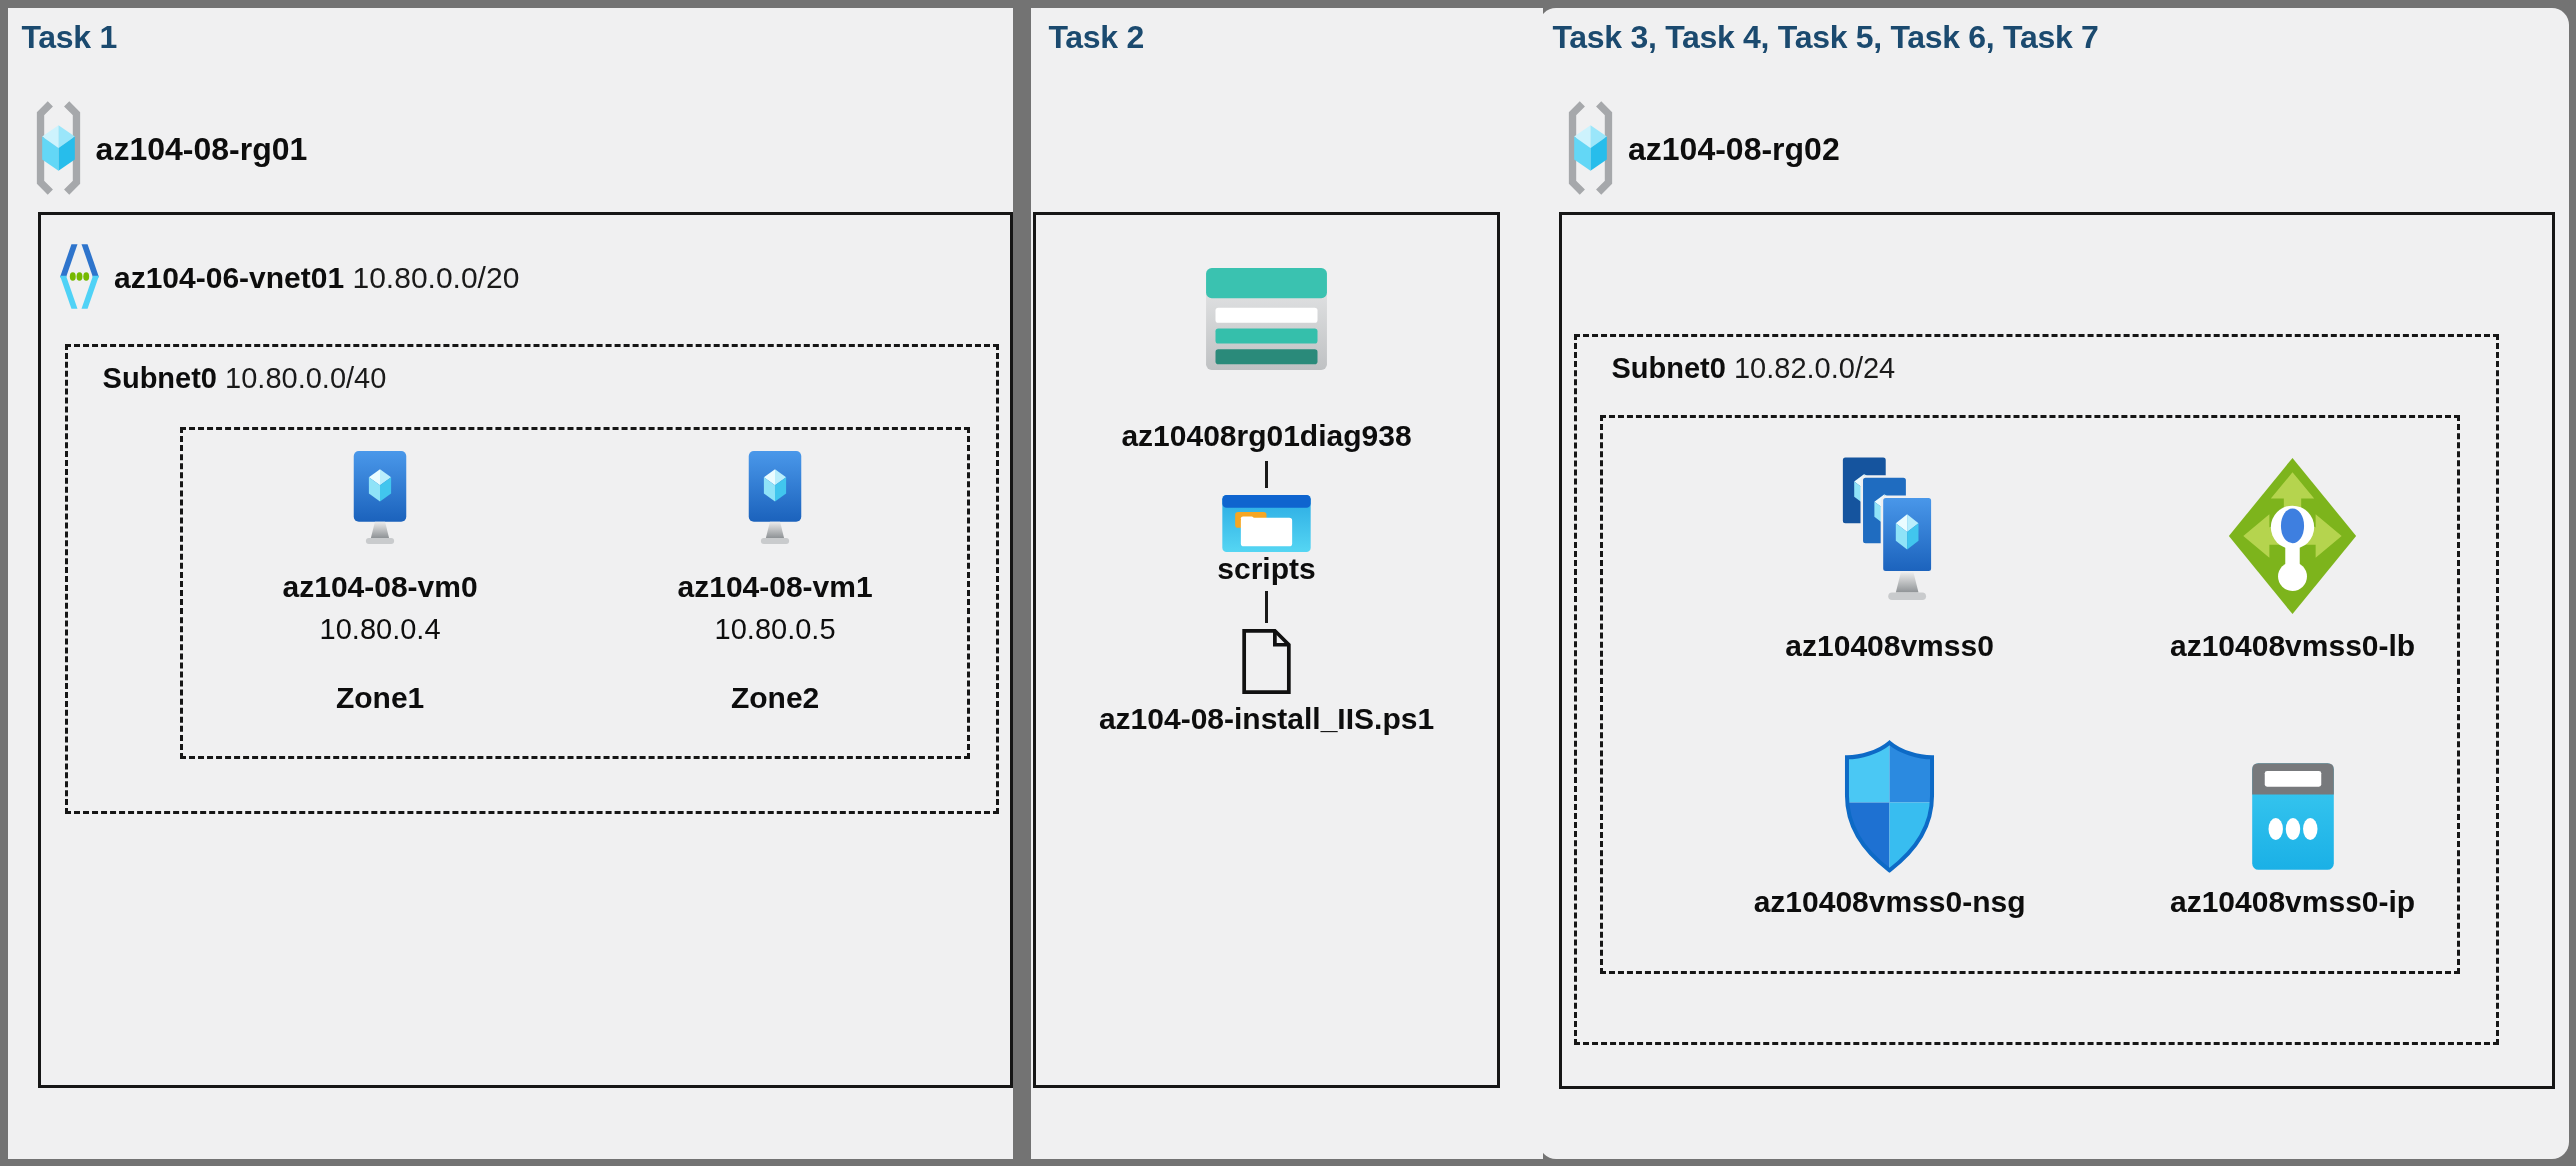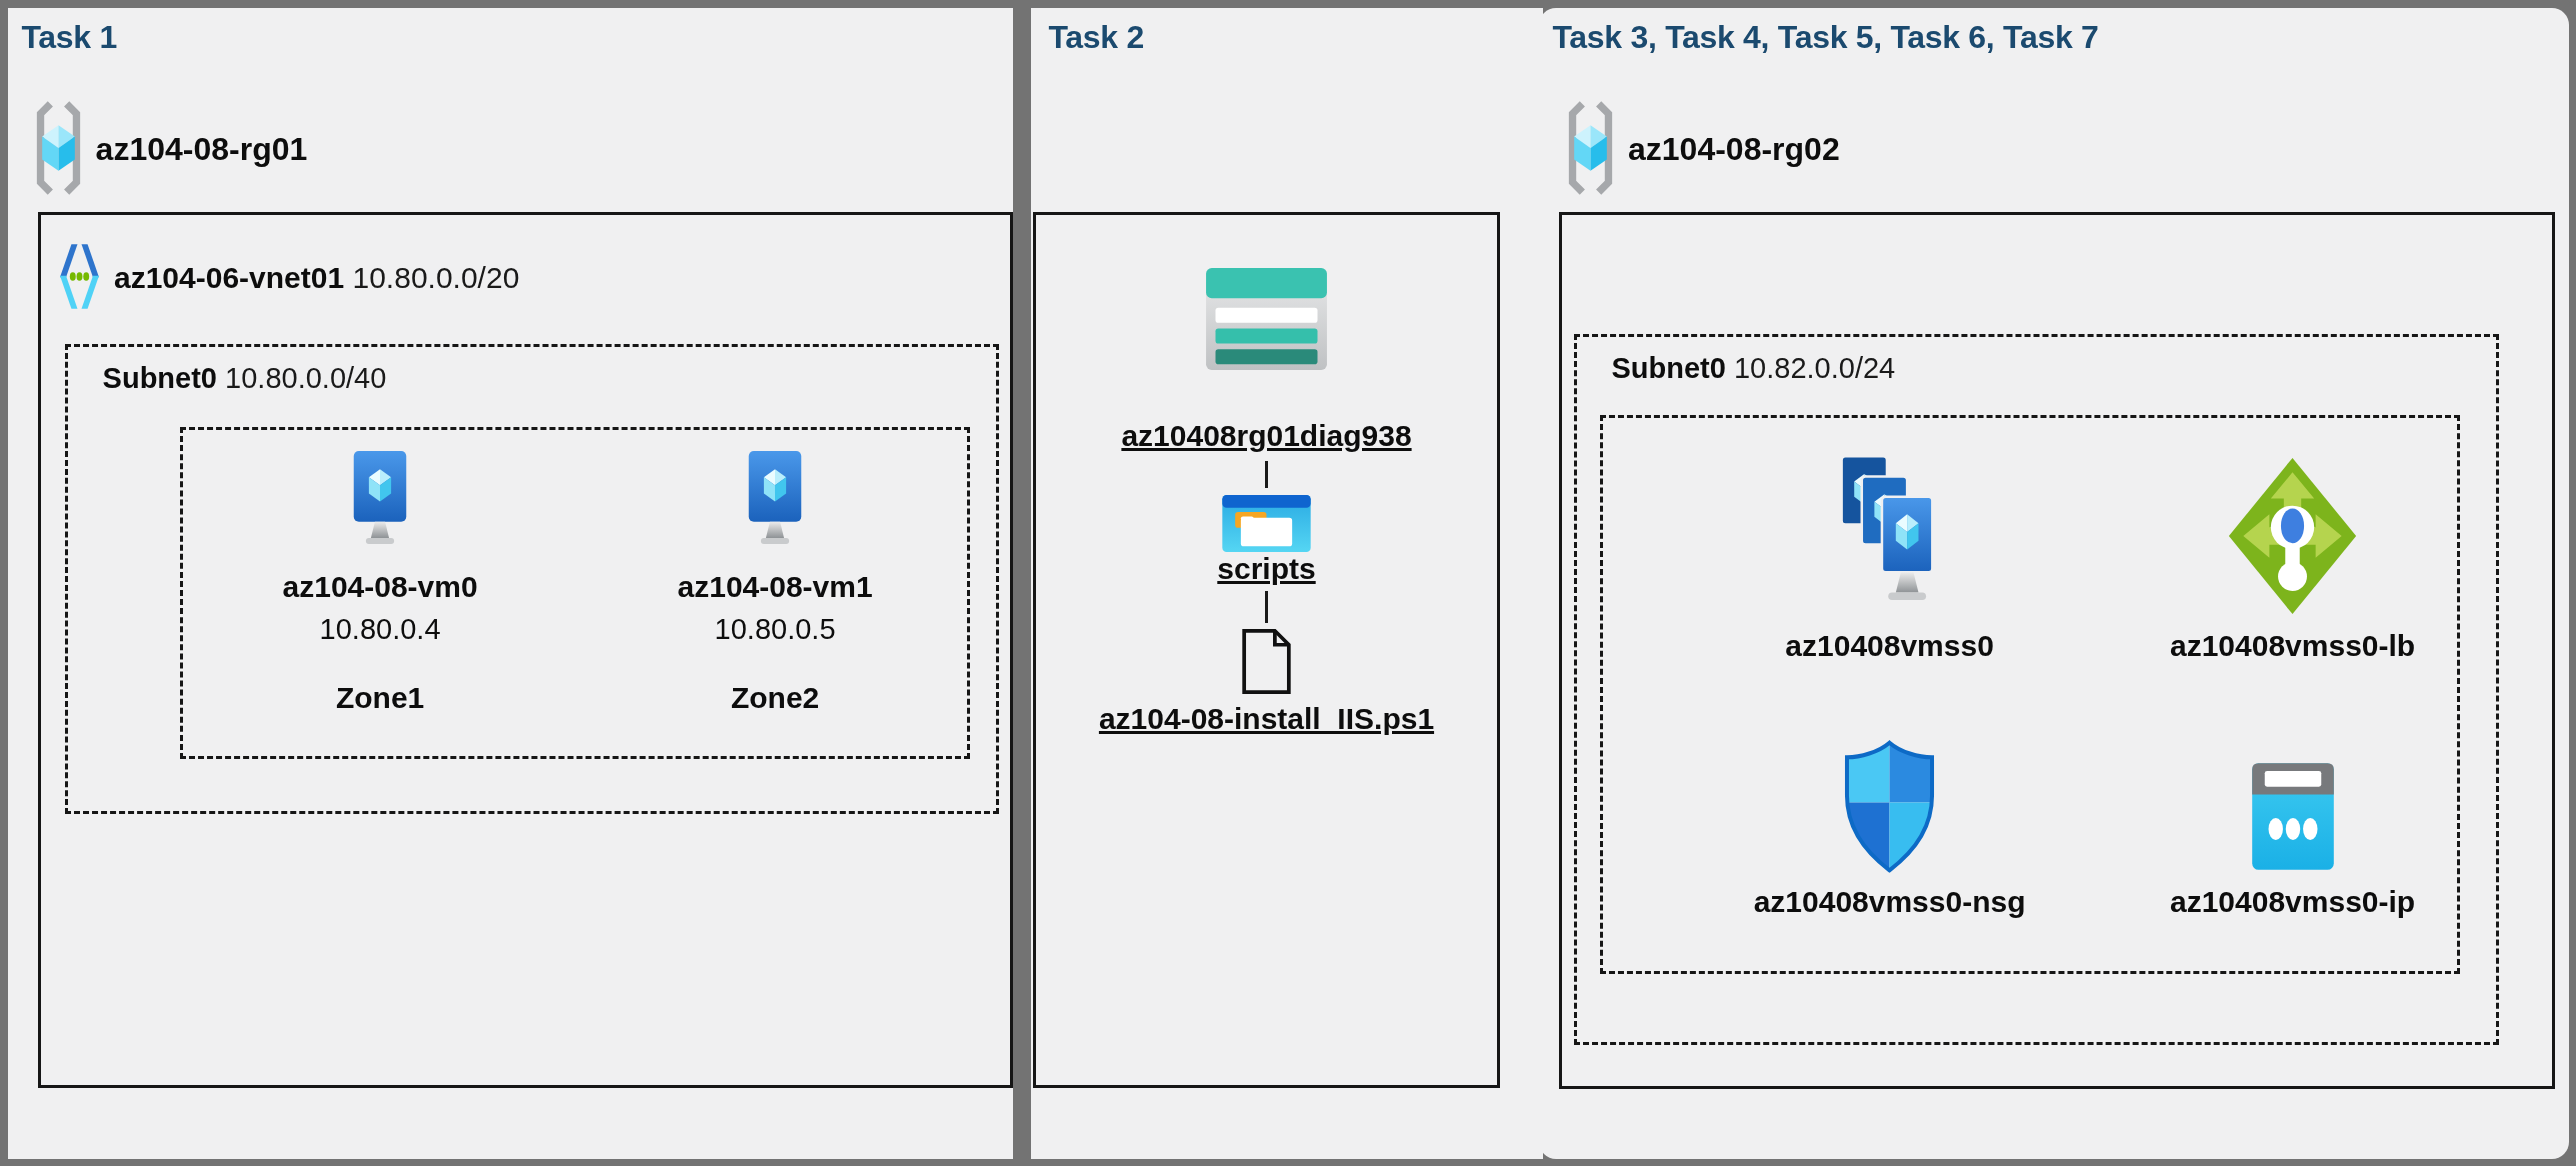--- a/index.html
+++ b/index.html
@@ -20,21 +20,21 @@
   .vnet-name{position:absolute;left:54px;top:19px;font-size:30px;white-space:nowrap;}
   .subnet-title{position:absolute;left:35px;top:15px;font-size:29px;white-space:nowrap;}
   .bold{font-weight:bold;}
   .reg{font-weight:normal;color:#1a1a1a;}
   .vm-cell{position:absolute;width:297px;text-align:center;}
   .vm-cell svg{display:inline-block;}
   .vm-name{font-size:30px;font-weight:bold;margin-top:17.5px;}
   .vm-ip{font-size:29px;margin-top:9.4px;}
   .vm-zone{font-size:30px;font-weight:bold;margin-top:35px;}
   .p2-item{position:absolute;left:0;width:100%;text-align:center;}
-  .p2-label{font-size:30px;font-weight:bold;white-space:nowrap;text-decoration:underline;}
+  .p2-label{font-size:30px;font-weight:bold;white-space:nowrap;}
   .connector{position:absolute;left:50%;width:2.7px;margin-left:-1.3px;background:#1a1a1a;}
   .res-cell{position:absolute;width:351px;text-align:center;}
   .res-name{font-size:30px;font-weight:bold;white-space:nowrap;margin-top:12px;}
 </style>
 </head>
 <body>
 
 <svg width="0" height="0" style="position:absolute" aria-hidden="true">
   <defs>
     <linearGradient id="gScreen" x1="0" y1="0" x2="0" y2="1">

